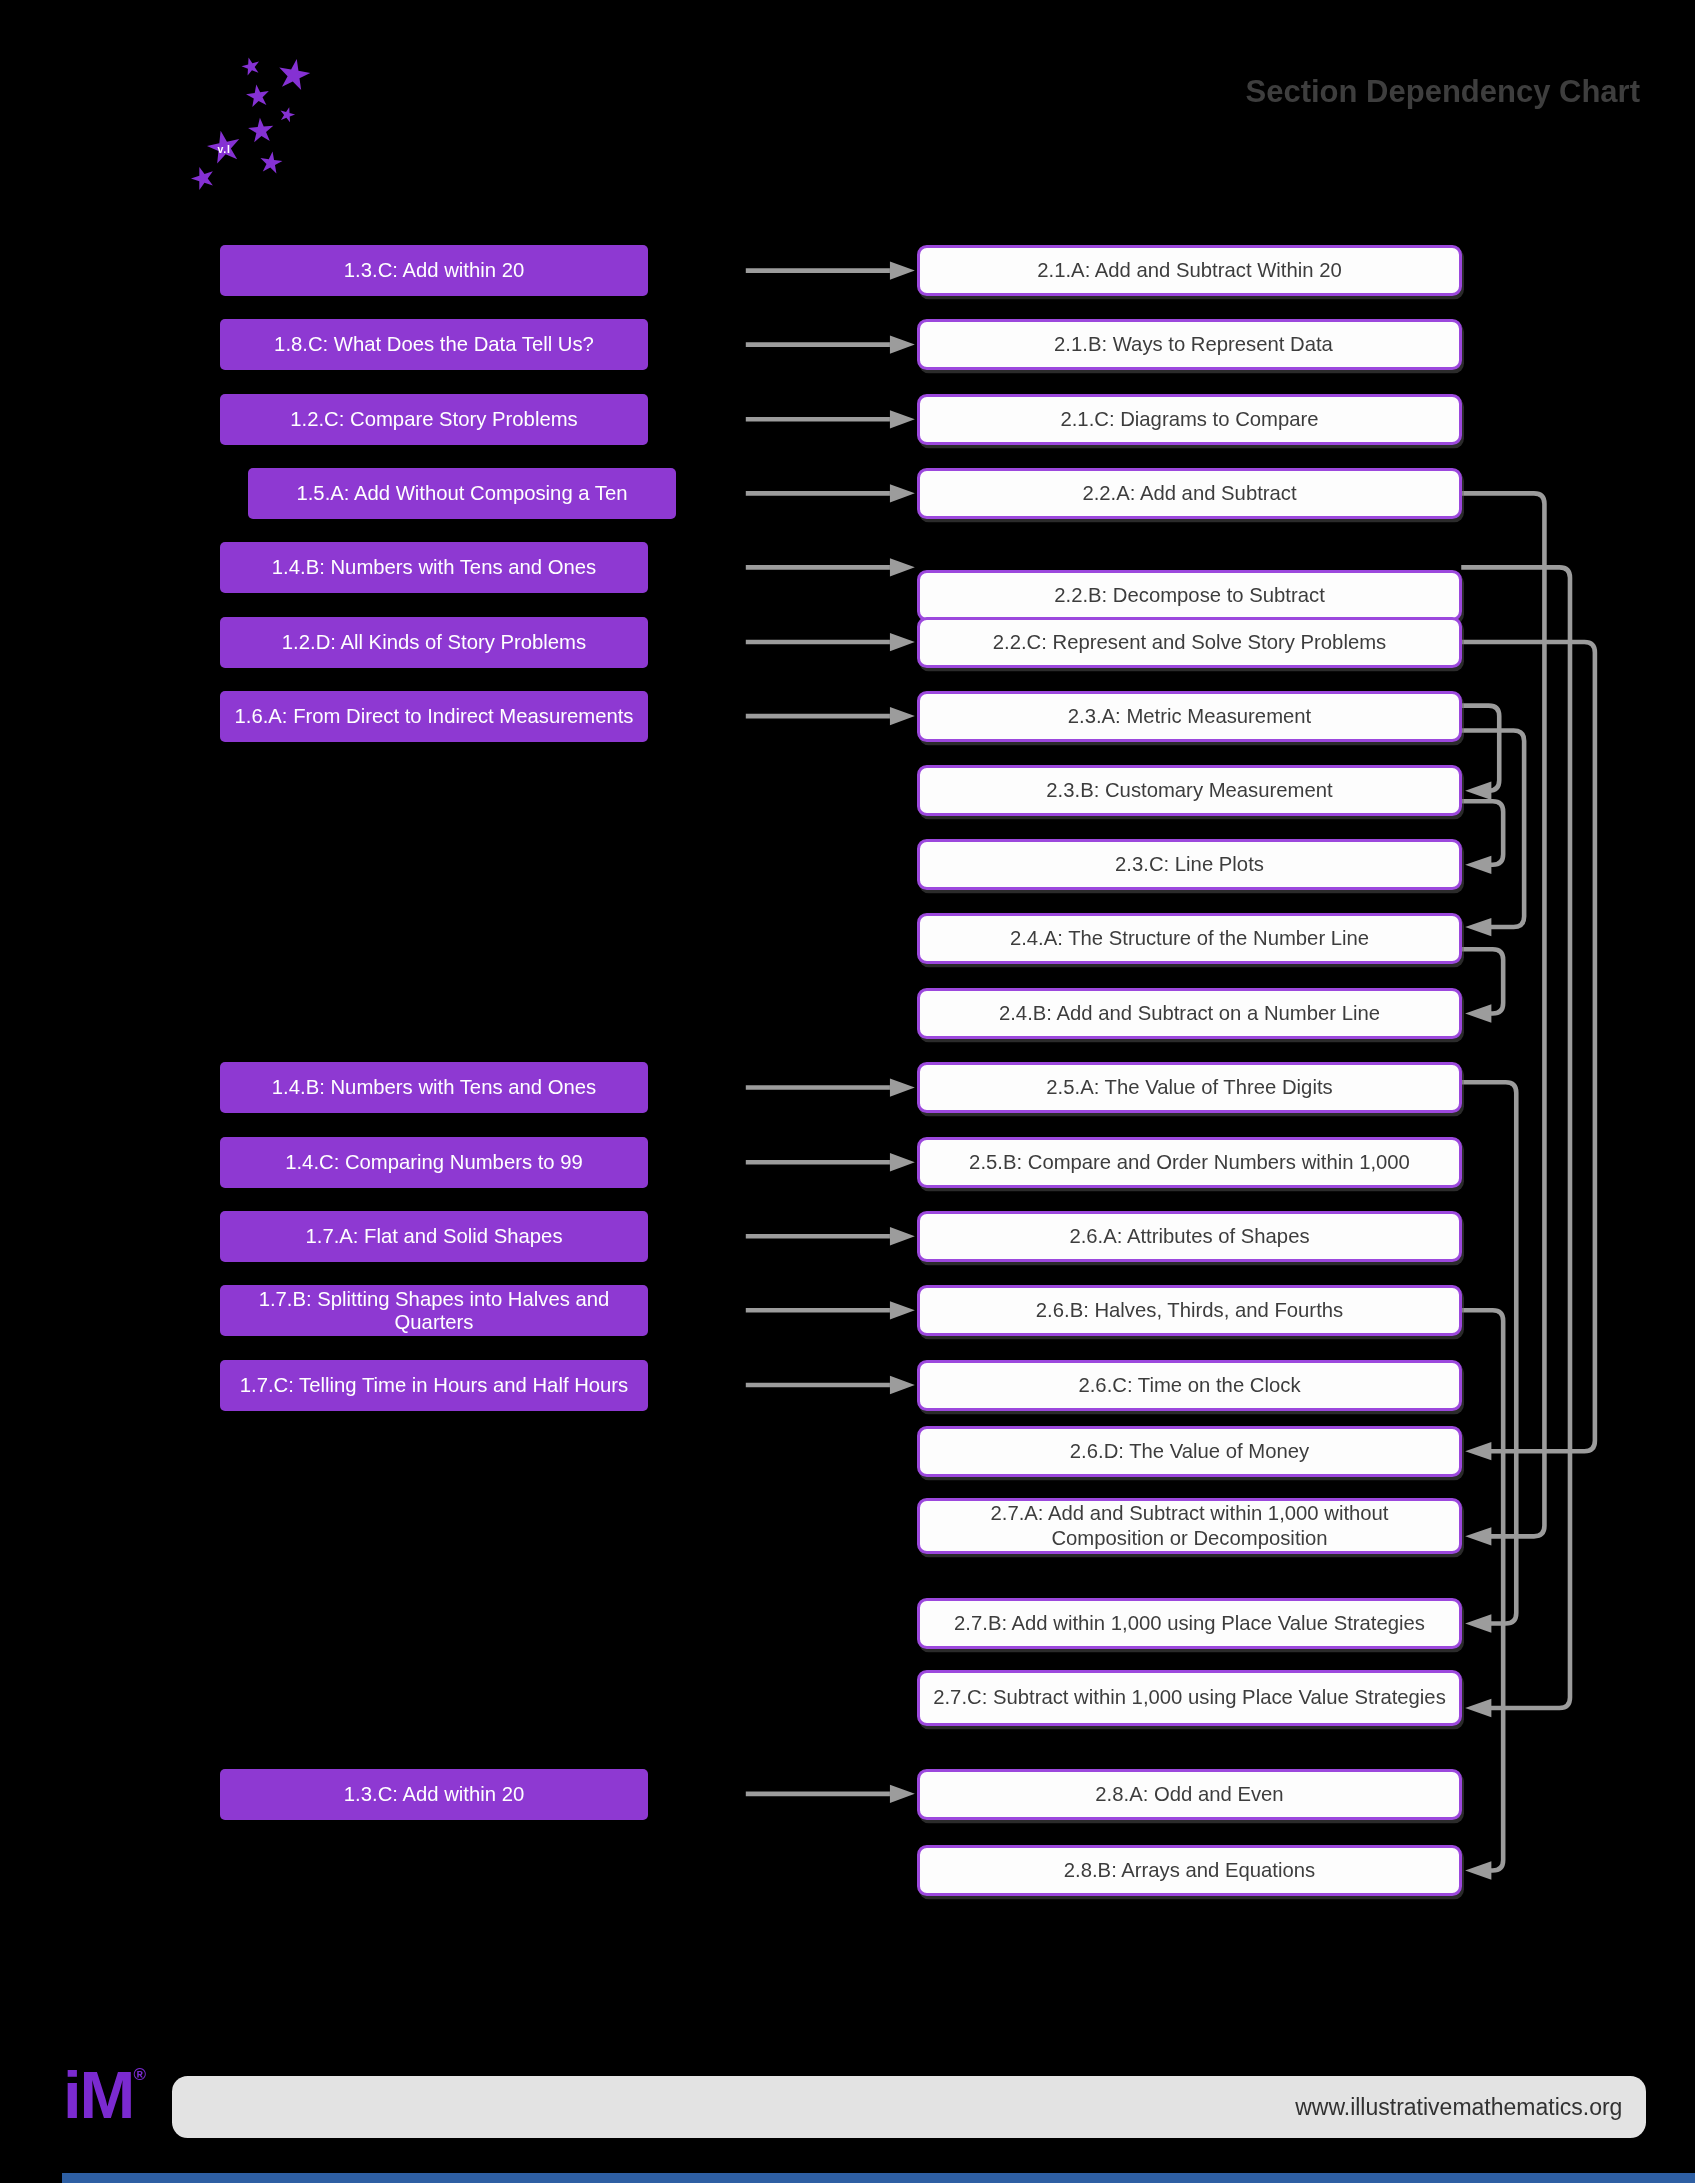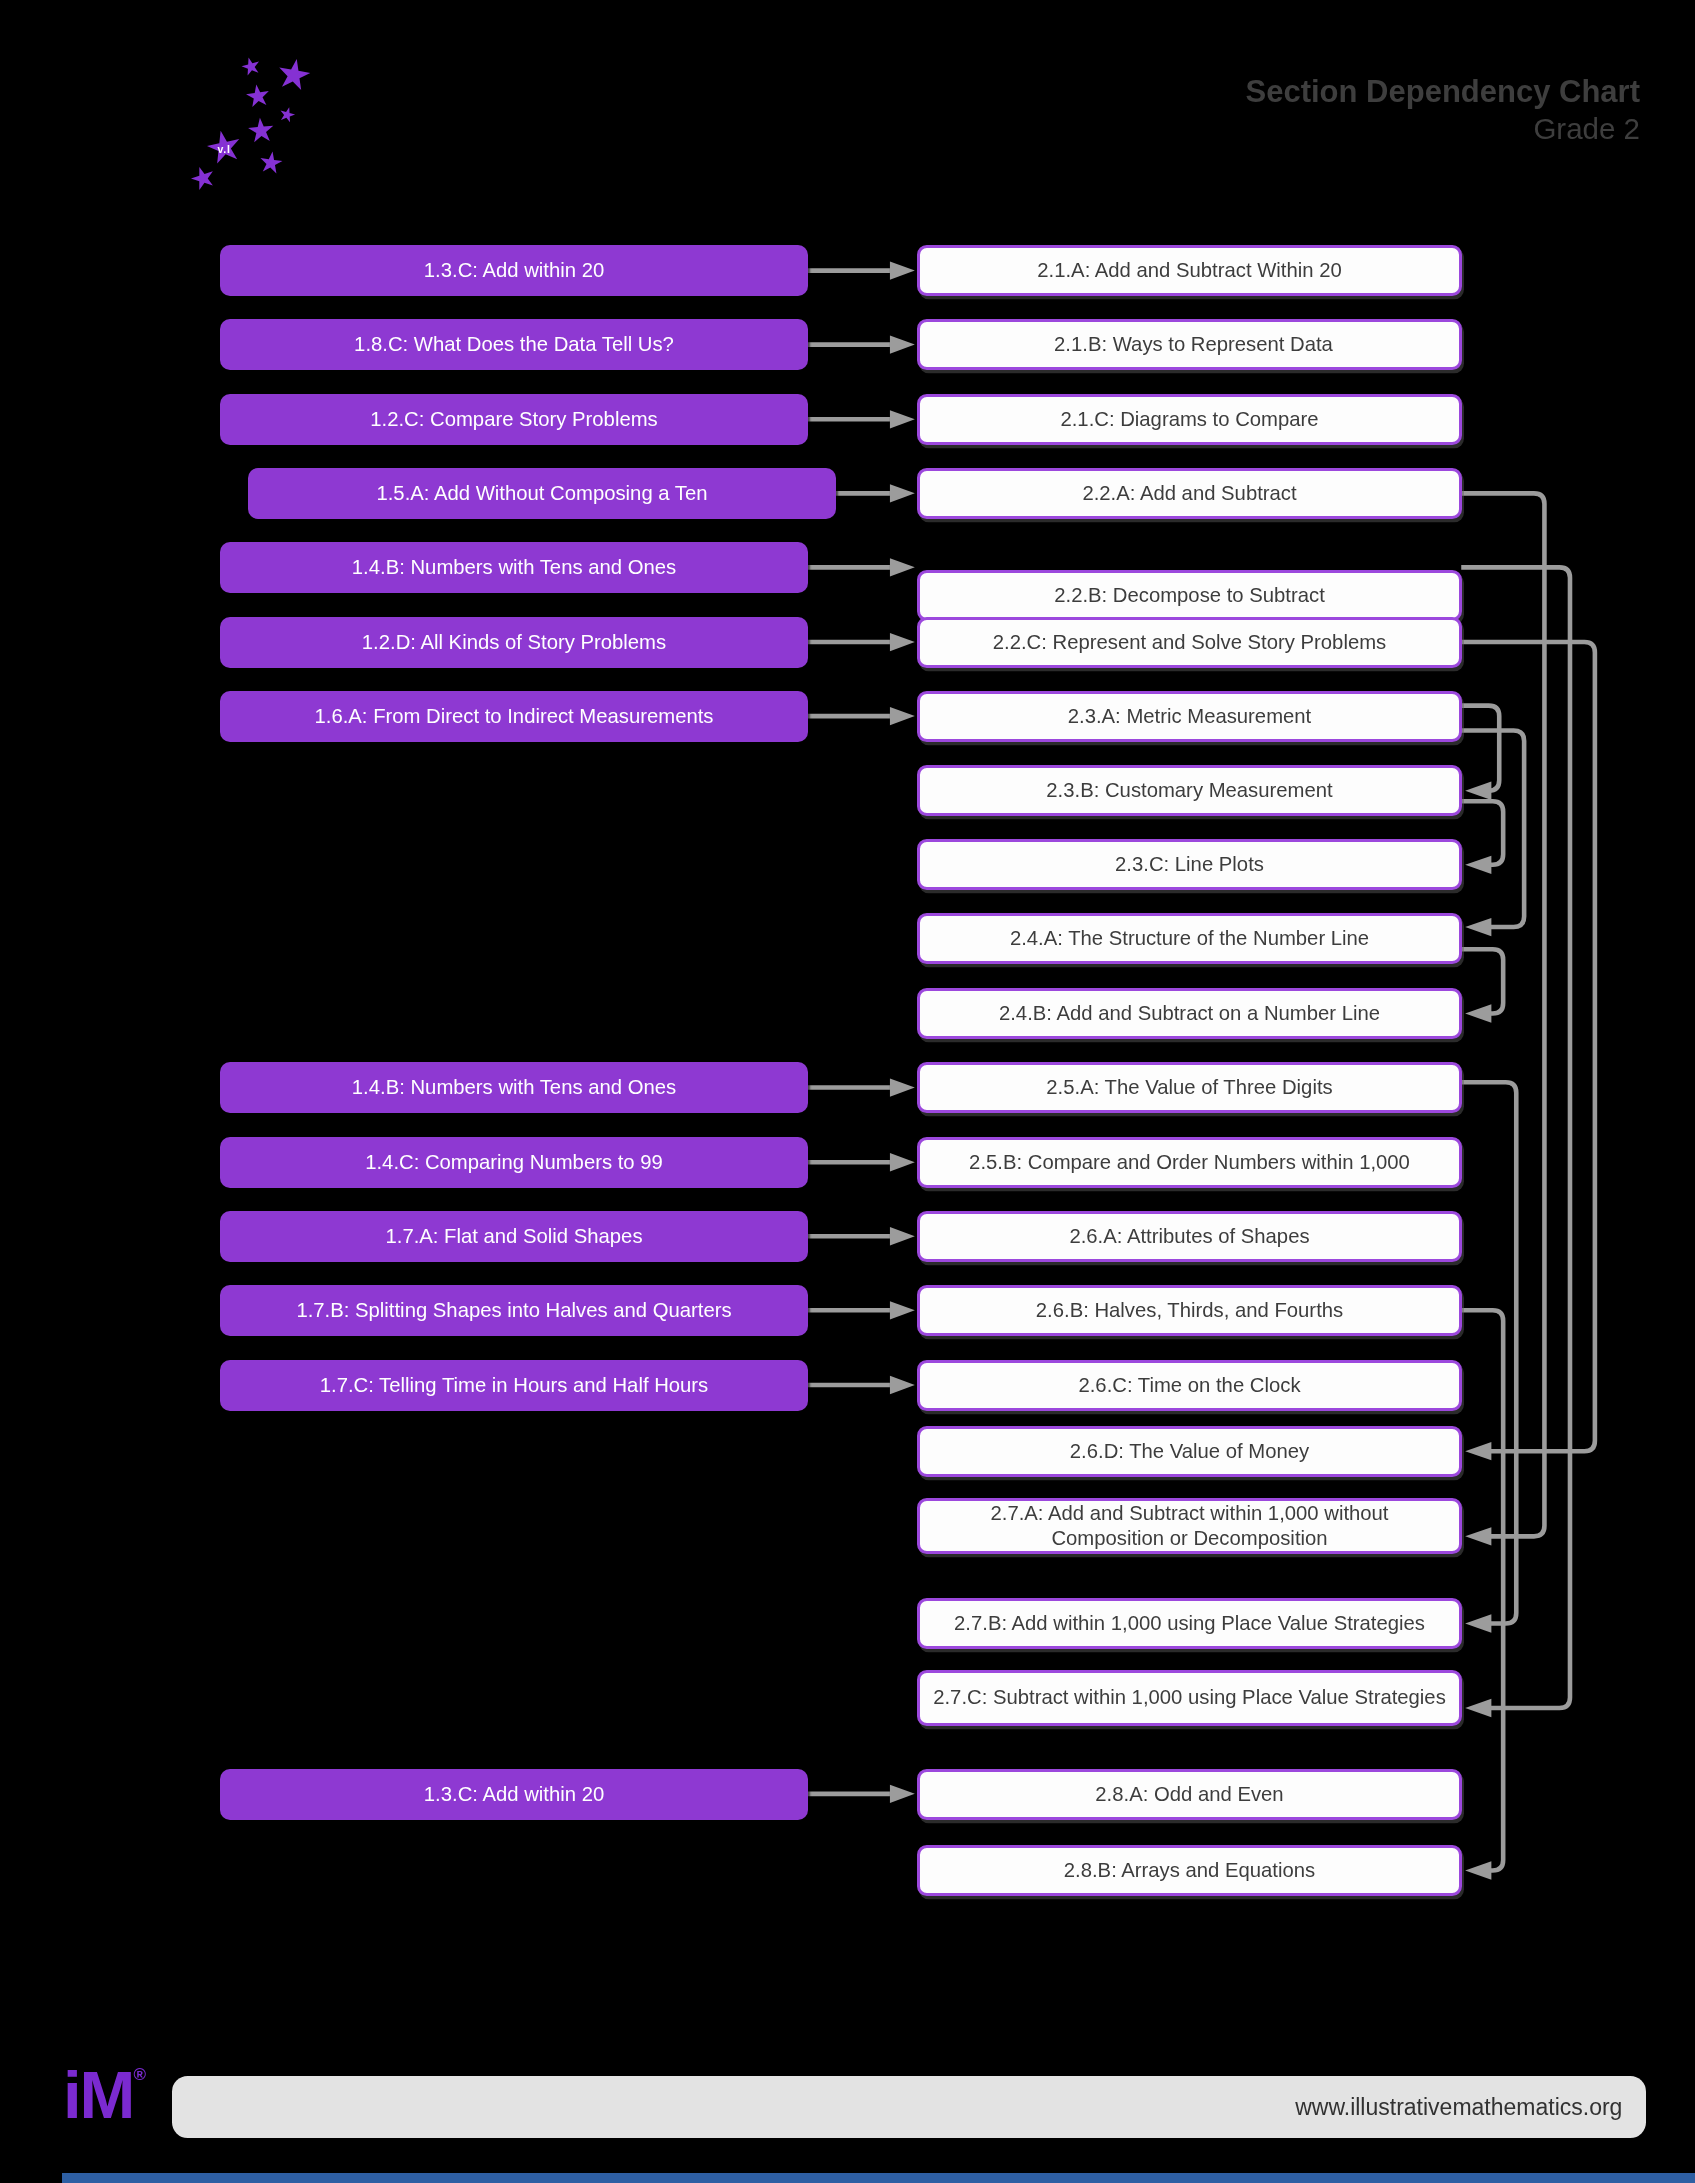--- a/index.html
+++ b/index.html
@@ -11,22 +11,22 @@
   #title-block{position:absolute;top:73px;right:56px;text-align:right;color:var(--title-gray);}
   #title-main{font-size:31px;font-weight:bold;line-height:1.2;}
   #title-sub{font-size:29.5px;font-weight:normal;line-height:1.3;}
   
   .star{position:absolute;font-family:"DejaVu Sans",sans-serif;color:var(--star-purple);
         transform:translate(-50%,-50%);line-height:1;}
   #logo-version{position:absolute;color:#fff;font-weight:bold;font-size:10.5px;
         transform:translate(-50%,-50%);letter-spacing:0.7px;}
   
   .pbox{
-    position:absolute;left:220px;width:588px;height:51px;background:var(--box-purple);
-    border-radius:10px;display:flex;align-items:center;justify-content:center;
+    position:absolute;left:220px;width:428px;height:51px;background:var(--box-purple);
+    border-radius:5px;display:flex;align-items:center;justify-content:center;
     box-shadow:1.3px 2.6px 2px rgba(0,0,0,0.55);
   }
   .pbox span{color:#fff;font-size:20.3px;text-align:center;padding:0 11.8px;}
   .wbox{
     position:absolute;left:917px;width:545px;height:51px;background:#fdfdfd;
     border:3.3px solid var(--box-border-purple);border-radius:9.8px;box-sizing:border-box;
     display:flex;align-items:center;justify-content:center;
     box-shadow:2px 3.3px 0 rgba(95,95,95,0.45);
   }
   .wbox.tall{height:56px;}
@@ -56,21 +56,20 @@
       <span class="star" style="left: 287px; top: 115px; font-size: 19.7px; transform: translate(-50%, -50%) rotate(15deg);">★</span>
       <span class="star" style="left: 261px; top: 130px; font-size: 33px; transform: translate(-50%, -50%) rotate(-5deg);">★</span>
       <span class="star" style="left: 224px; top: 147px; font-size: 43px; transform: translate(-50%, -50%) rotate(-12deg);">★</span>
       <span class="star" style="left: 271px; top: 163px; font-size: 29px; transform: translate(-50%, -50%) rotate(8deg);">★</span>
       <span class="star" style="left: 203px; top: 178px; font-size: 30px; transform: translate(-50%, -50%) rotate(-18deg);">★</span>
     </div>
   <div id="logo-version" style="left:224px;top:149px;">v.I</div>
 
   <div id="title-block">
     <div id="title-main">Section Dependency Chart</div>
-    <div id="title-sub">Grade 2</div>
   </div>
 
   <svg id="connectors" width="1696" height="2183" viewBox="0 0 2588 3332">
       <path d="M 1138 413 L 1358 413" fill="none" stroke="#9c9c9c" stroke-width="7" stroke-linejoin="round"></path>
       <polygon points="1396,413 1358,399 1358,427" fill="#9c9c9c"></polygon>
       <path d="M 1138 526 L 1358 526" fill="none" stroke="#9c9c9c" stroke-width="7" stroke-linejoin="round"></path>
       <polygon points="1396,526 1358,512 1358,540" fill="#9c9c9c"></polygon>
       <path d="M 1138 640 L 1358 640" fill="none" stroke="#9c9c9c" stroke-width="7" stroke-linejoin="round"></path>
       <polygon points="1396,640 1358,626 1358,654" fill="#9c9c9c"></polygon>
       <path d="M 1138 753 L 1358 753" fill="none" stroke="#9c9c9c" stroke-width="7" stroke-linejoin="round"></path>

